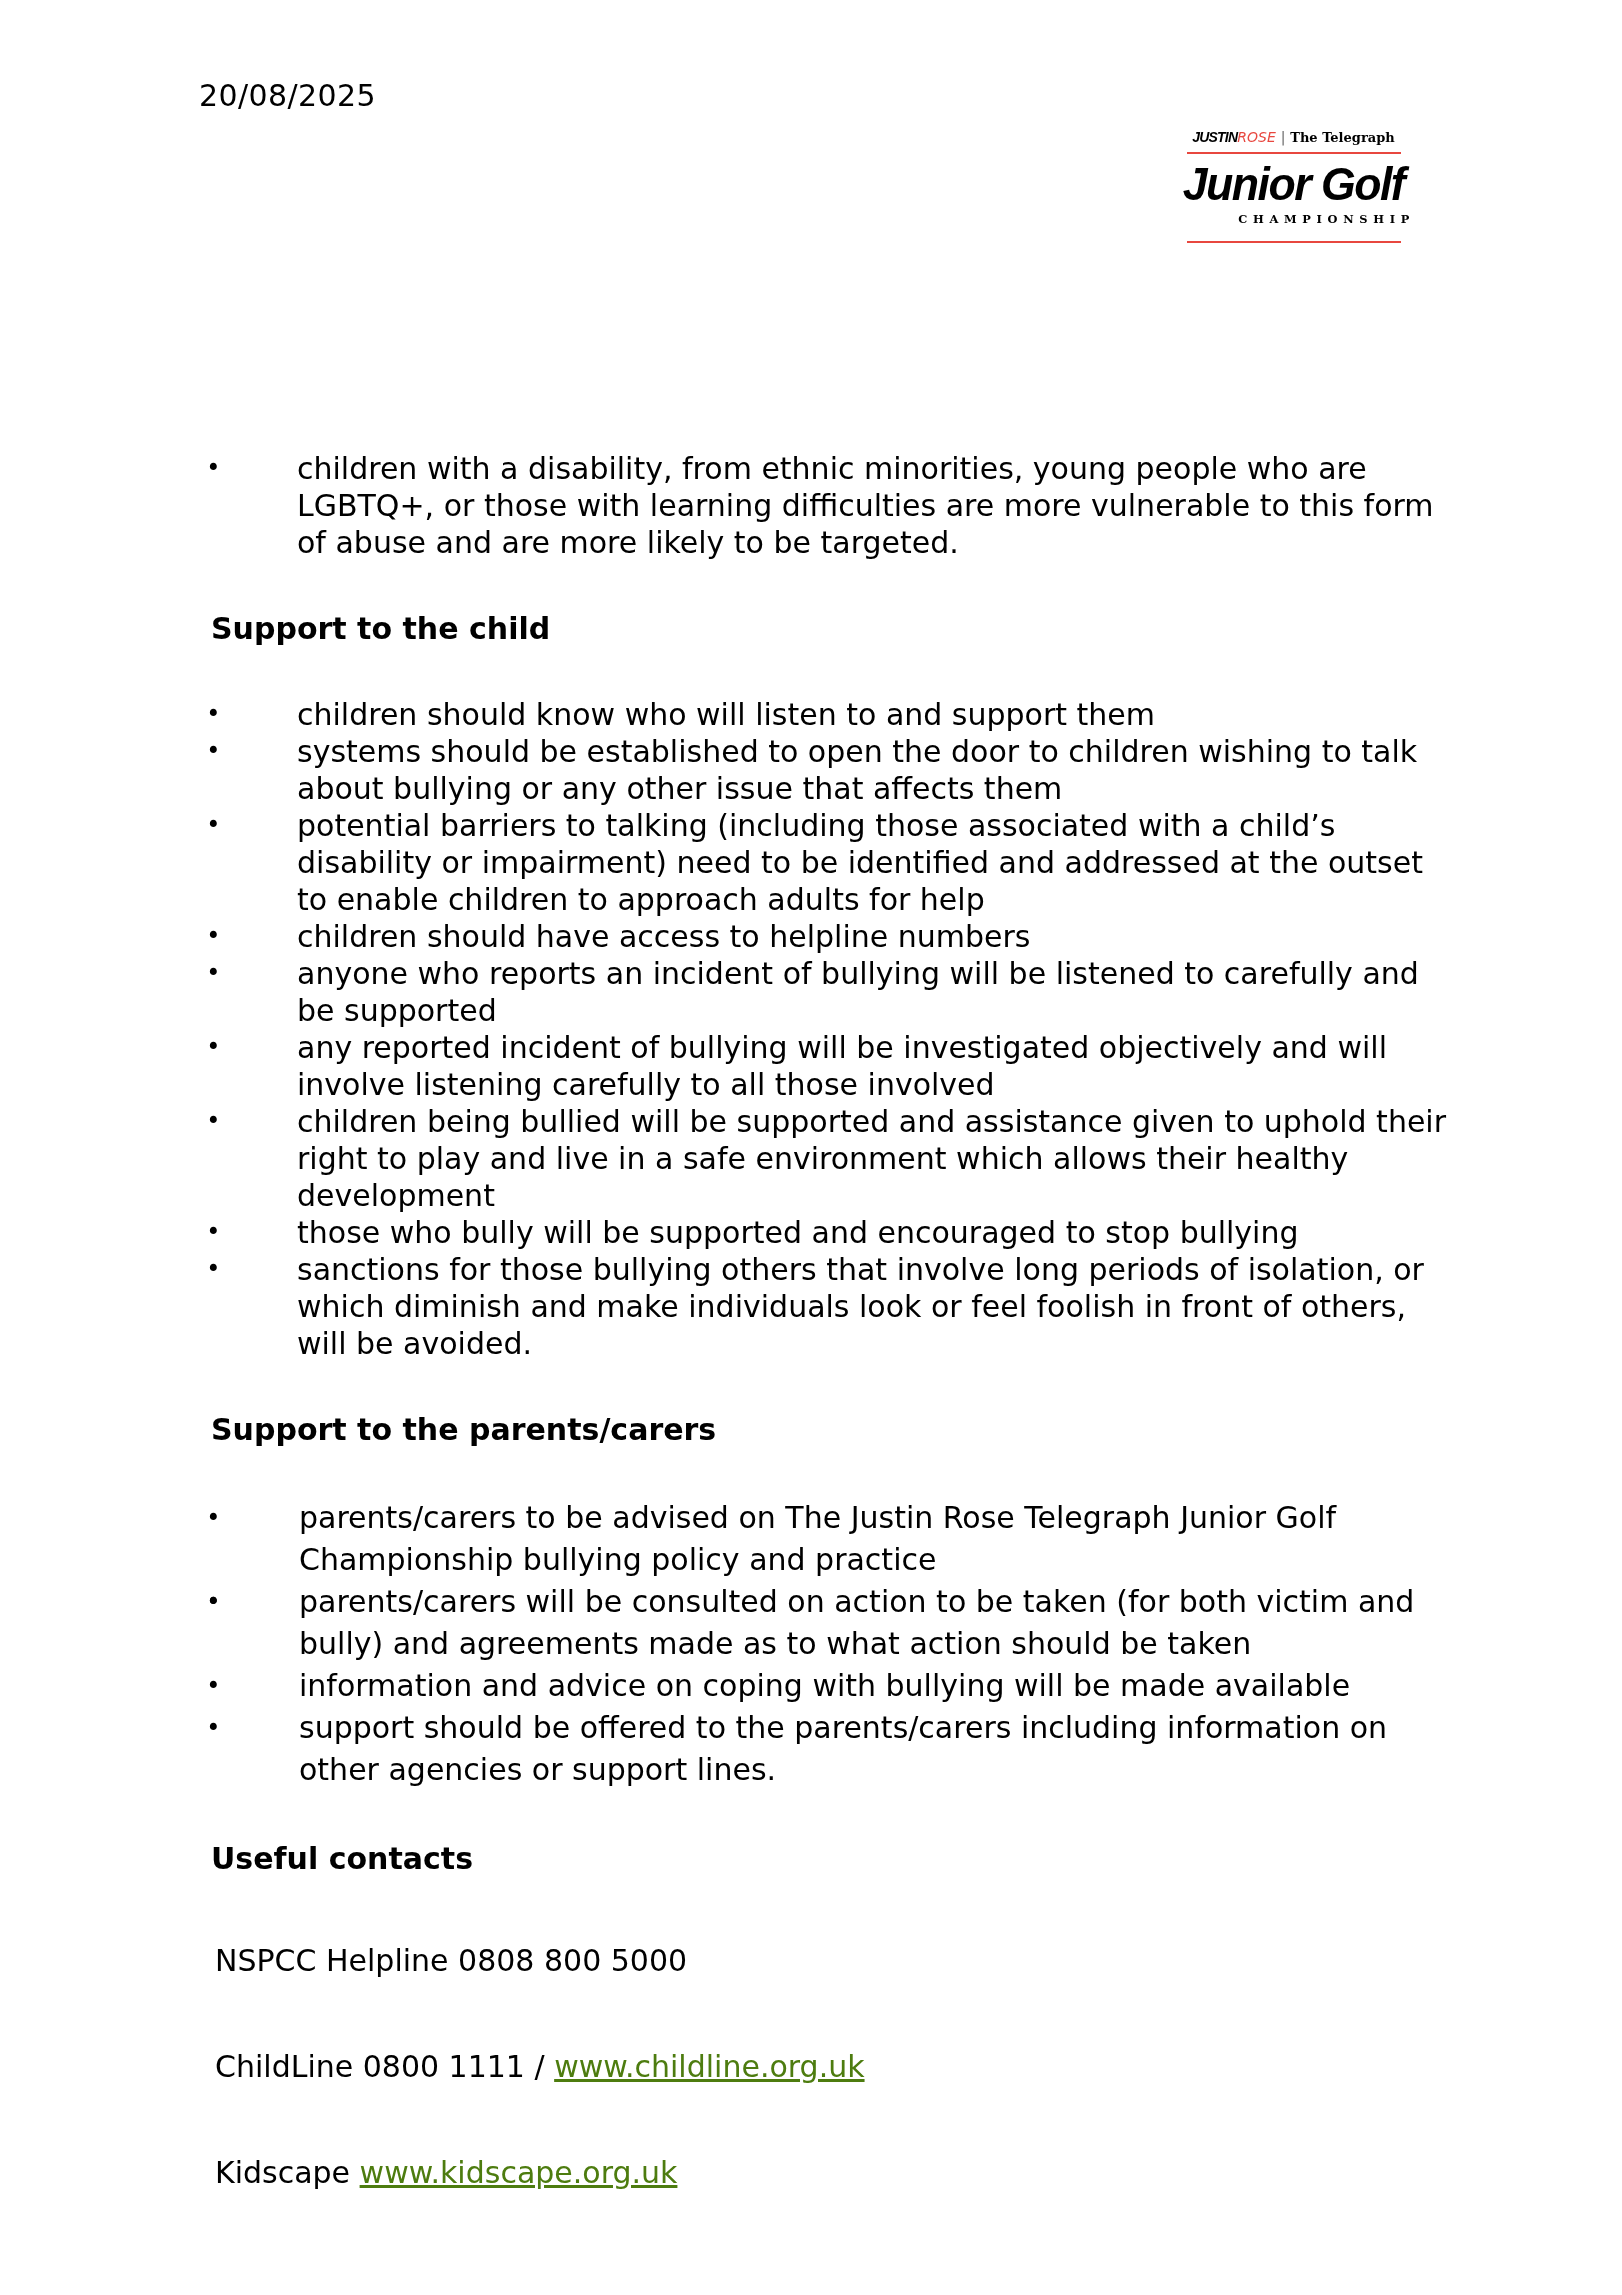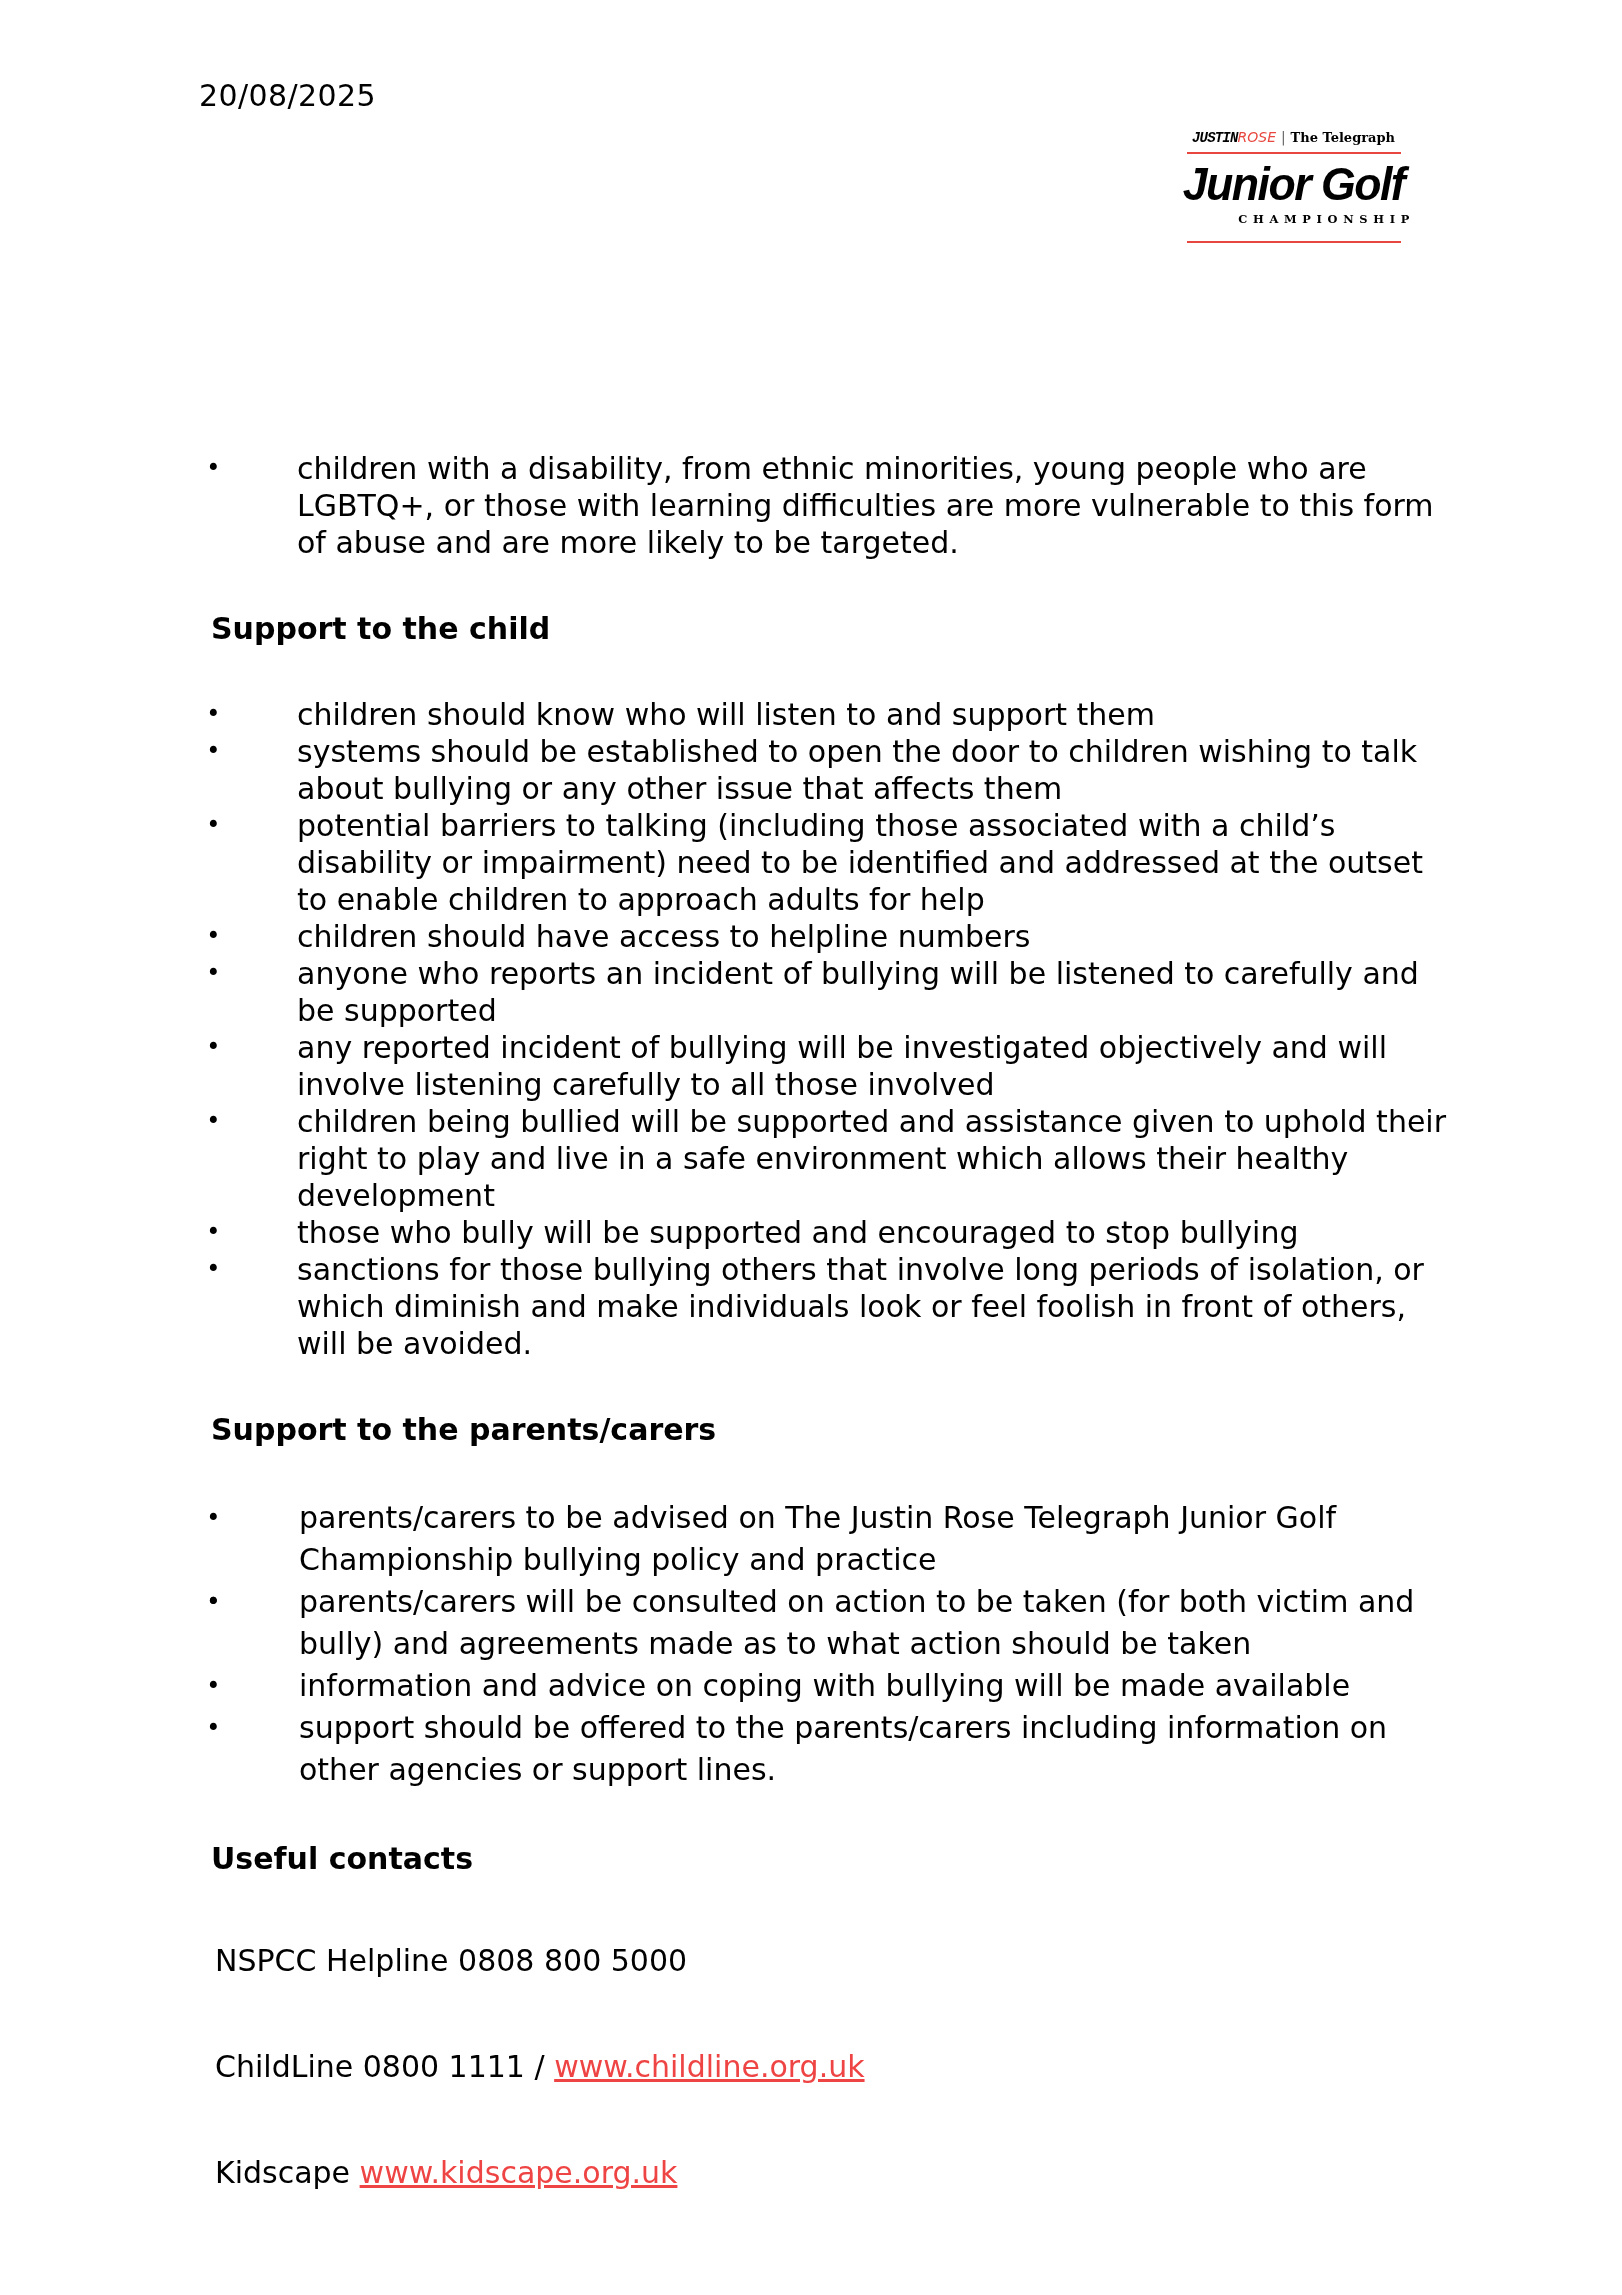--- a/index.html
+++ b/index.html
@@ -3,42 +3,42 @@
 <meta charset="utf-8">
 <style>
   html, body { margin: 0; padding: 0; background: #ffffff; }
   body { width: 1623px; height: 2295px; position: relative; overflow: hidden;
          font-family: "DejaVu Sans", sans-serif; color: #000; }
   .date { position: absolute; left: 199px; top: 78px; font-size: 30px; letter-spacing: 0.4px; }
 
   .logo { position: absolute; left: 1172px; top: 128px; width: 243px; height: 122px; }
   .logo .sponsors { position: absolute; top: 0; left: 0; width: 243px; text-align: center;
                     font-size: 14px; line-height: 18px; white-space: nowrap; }
-  .logo .justin { font-family: Liberation Mono, monospace; font-weight: bold; font-style: italic; letter-spacing: -0.8px; }
+  .logo .justin { font-family: Liberation Sans, sans-serif; font-weight: bold; font-style: italic; letter-spacing: -0.8px; }
   .logo .rose { font-family: "DejaVu Sans", sans-serif; color: #e8473f; font-style: italic; letter-spacing: 0px; font-weight: normal; margin-top: 32px; }
   .logo .sep { color: #666; margin: 0 4.9px; }
   .logo .telegraph { font-family: "DejaVu Serif", serif; font-weight: bold; font-size: 13px; }
   .logo .rule { position: absolute; left: 14.6px; width: 214px; height: 2.4px; background: #e8473f; }
   .logo .rule.top { top: 24px; }
   .logo .rule.bottom { top: 113px; }
   .logo .title { position: absolute; top: 29px; left: 0; width: 243px; text-align: center;
                  font-family: "Liberation Sans", sans-serif; font-weight: bold; font-style: italic;
                  font-size: 47px; line-height: 54px; letter-spacing: -1.6px; transform: scaleX(0.95); }
   .logo .subtitle { position: absolute; top: 84px; left: 0; width: 243px; text-align: right;
                     font-family: "DejaVu Serif", serif; font-weight: bold; font-size: 11.4px; letter-spacing: 5.7px; }
 
   .content { position: absolute; left: 199px; top: 450px; width: 1250px; font-size: 30px; line-height: 37px; }
   ul.bullets { list-style: none; margin: 0; padding: 0; }
   ul.bullets li { position: relative; padding-left: 98px; }
   ul.bullets li .dot { position: absolute; left: 7.3px; top: 0; font-size: 24px; }
   ul.parents li { line-height: 42px; padding-left: 100px; }
   .heading { font-weight: bold; margin: 12px; }
   .para { margin: 16px; }
   .gap { height: 37px; }
-  a.link { color: #ef4444; text-decoration: underline; }
+  a.link { color: #4d7c0f; text-decoration: underline; }
 </style>
 </head>
 <body>
 
 <div class="date">20/08/2025</div>
 
 <div class="logo">
   <div class="sponsors">
     <span class="justin">JUSTIN</span><span class="rose">ROSE</span><span class="sep">|</span><span class="telegraph">The Telegraph</span>
   </div>

